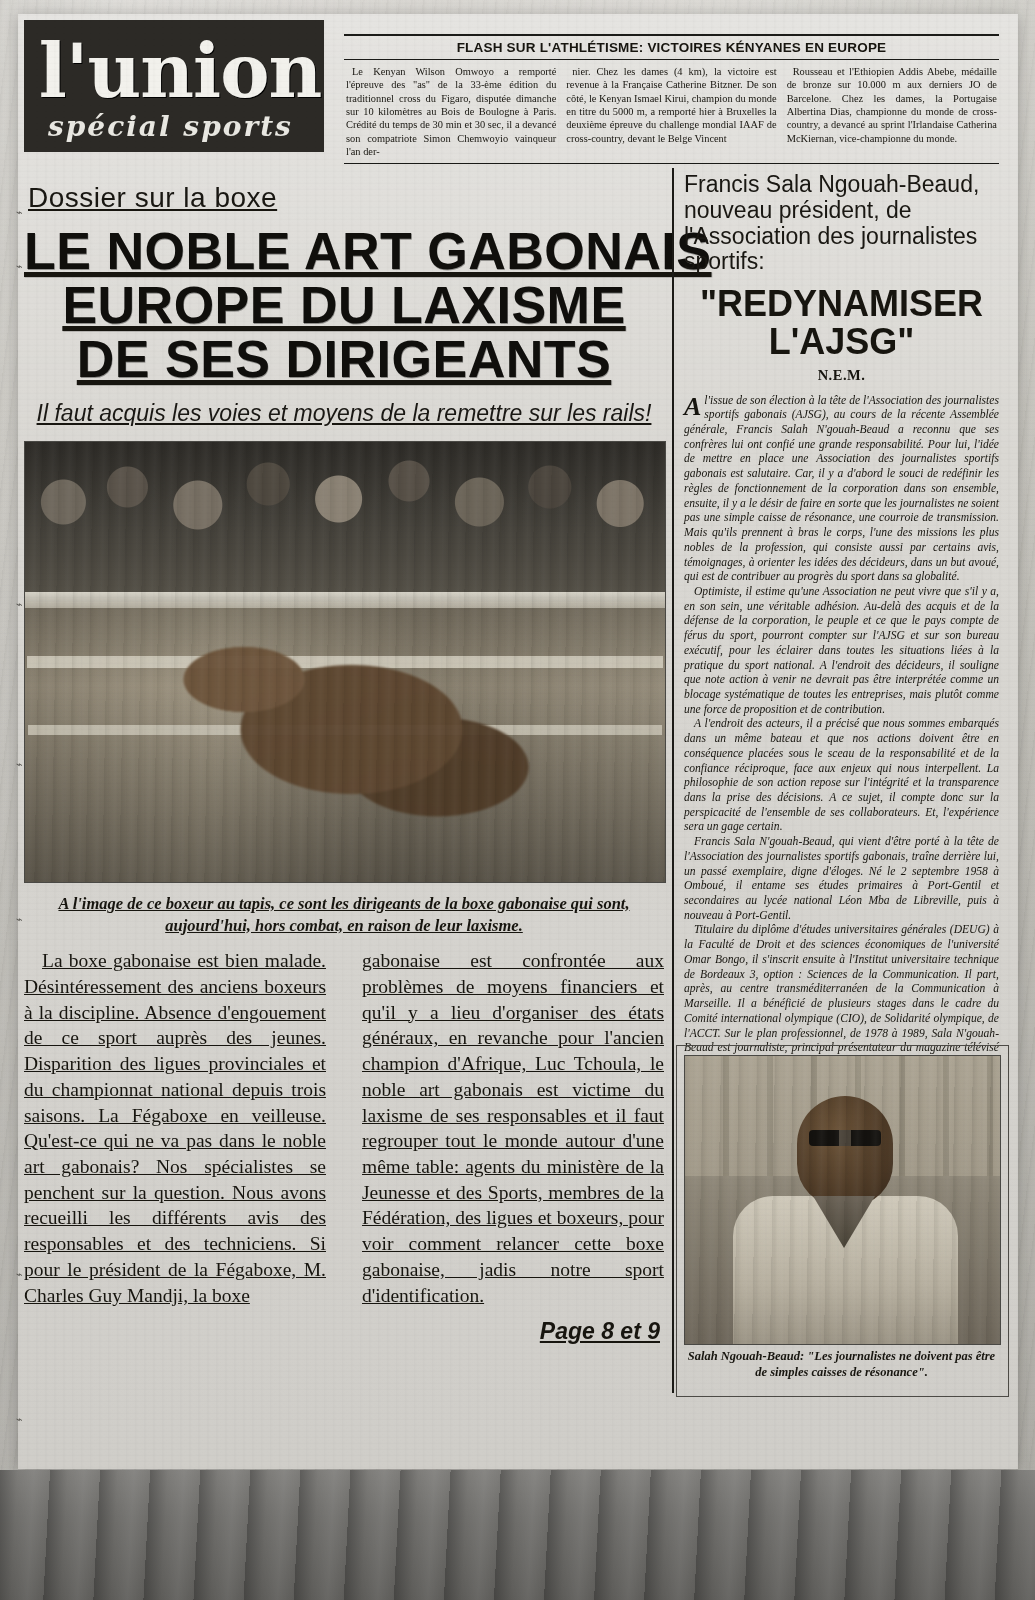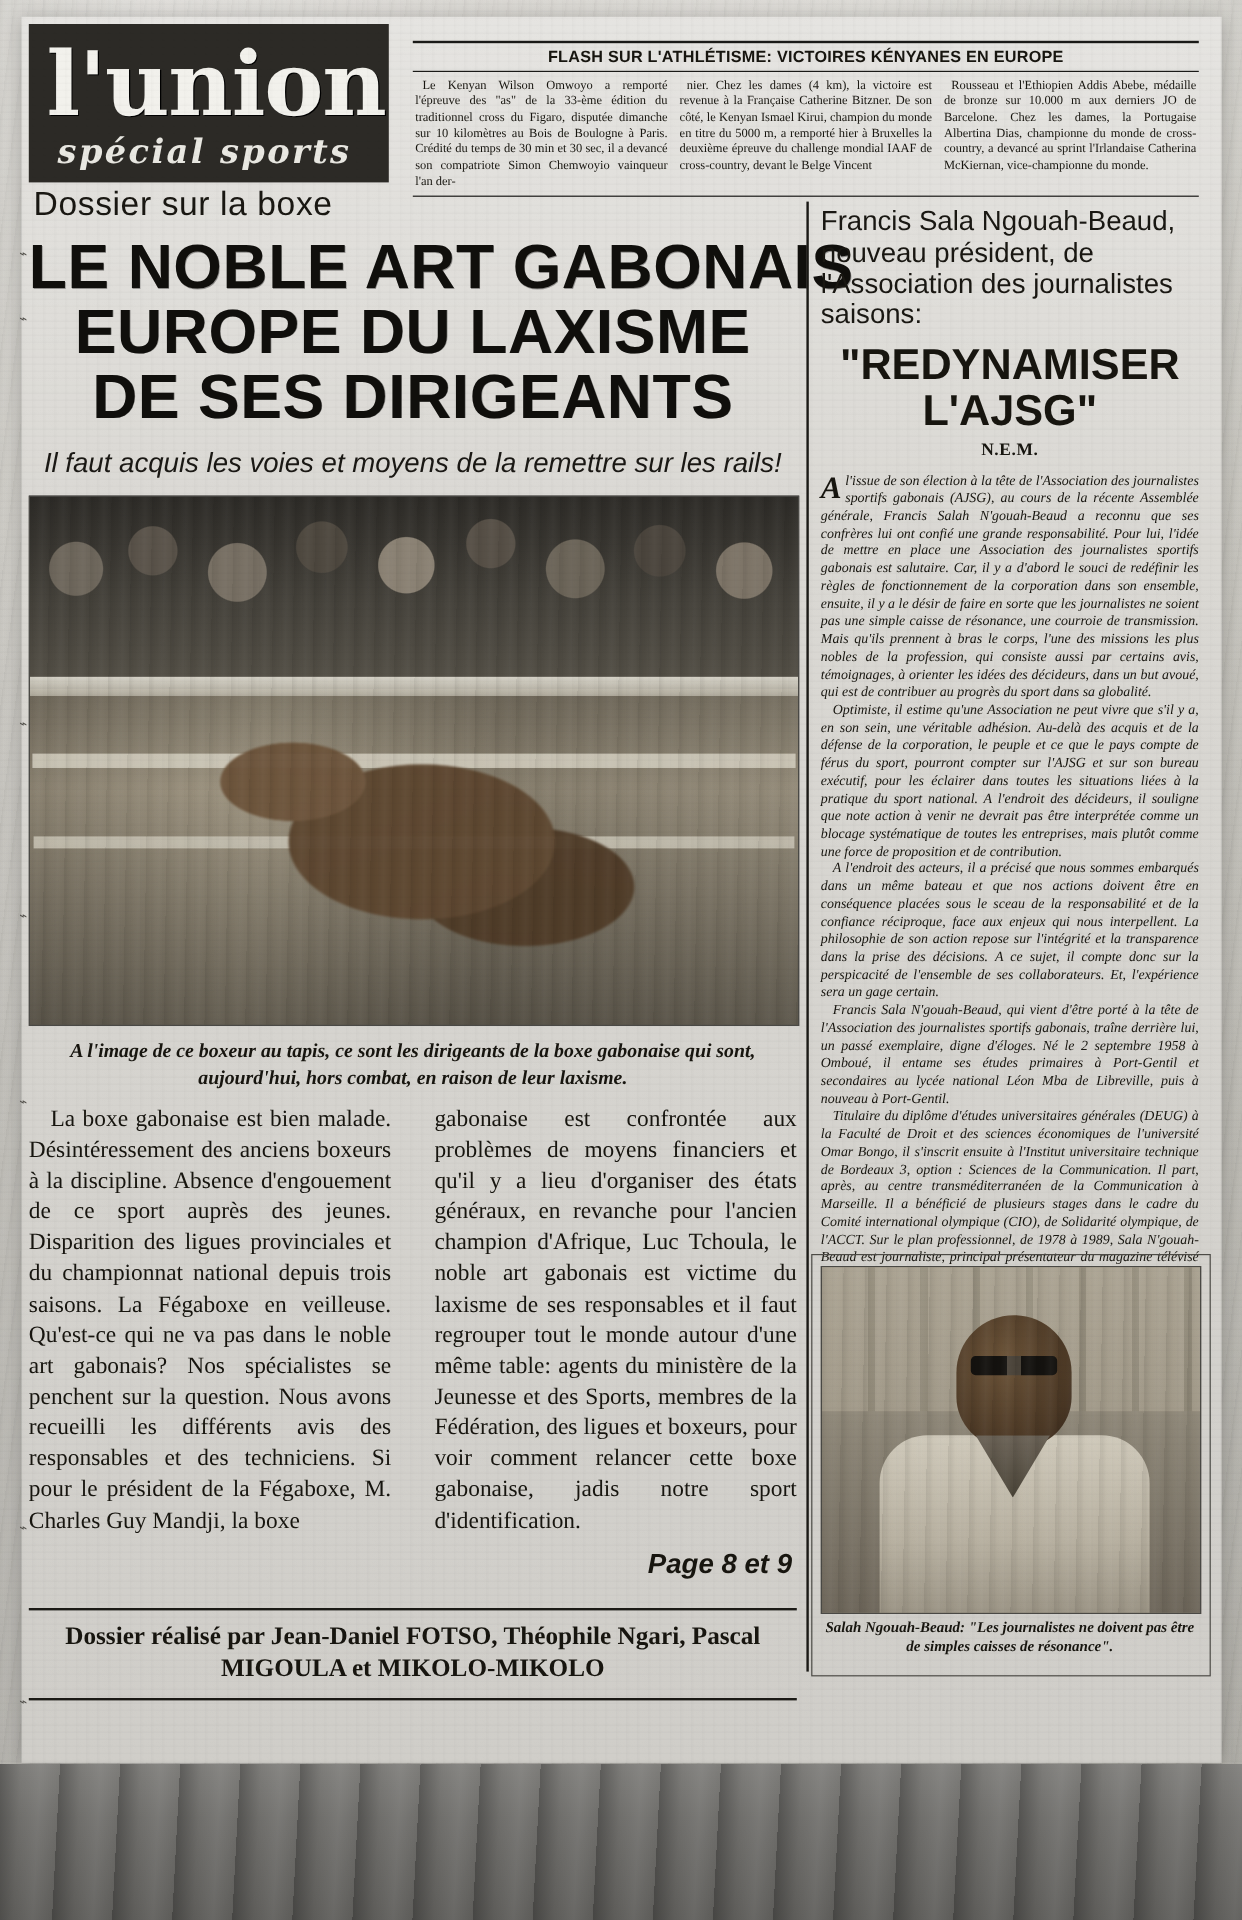--- a/index.html
+++ b/index.html
@@ -115,22 +115,23 @@
     font-size: 10.4px;
     line-height: 1.28;
     text-align: justify;
     hyphens: auto;
   }
   .flash-col p { margin: 0; text-indent: 6px; }
 
   
   .left-col {
     position: absolute;
-    left: 24px; top: 154px;
+    left: 24px; top: 182px;
     width: 640px;
+    text-decoration: underline;
   }
   .dossier-kicker {
     font-family: "Liberation Sans", sans-serif;
     font-size: 28px;
     font-weight: 400;
     letter-spacing: .5px;
     margin: 0 0 10px 4px;
     color: #191712;
   }
   .headline {
@@ -436,26 +437,25 @@
         <p>La boxe gabonaise est bien malade. Désintéressement des anciens boxeurs à la discipline. Absence d'engouement de ce sport auprès des jeunes. Disparition des ligues provinciales et du championnat national depuis trois saisons. La Fégaboxe en veilleuse. Qu'est-ce qui ne va pas dans le noble art gabonais? Nos spécialistes se penchent sur la question. Nous avons recueilli les différents avis des responsables et des techniciens. Si pour le président de la Fégaboxe, M. Charles Guy Mandji, la boxe</p>
       </div>
       <div class="body-col">
         <p>gabonaise est confrontée aux problèmes de moyens financiers et qu'il y a lieu d'organiser des états généraux, en revanche pour l'ancien champion d'Afrique, Luc Tchoula, le noble art gabonais est victime du laxisme de ses responsables et il faut regrouper tout le monde autour d'une même table: agents du ministère de la Jeunesse et des Sports, membres de la Fédération, des ligues et boxeurs, pour voir comment relancer cette boxe gabonaise, jadis notre sport d'identification.</p>
       </div>
     </div>
 
     <div class="page-ref">Page 8 et 9</div>
   </div>
 
-  <div class="credits">Dossier réalisé par Jean-Daniel FOTSO, Théophile Ngari, Pascal MIGOULA et MIKOLO-MIKOLO</div>
 
   <div class="vrule"></div>
 
   <div class="right-col">
-    <div class="right-kicker">Francis Sala Ngouah-Beaud, nouveau président, de l'Association des journalistes saisons:</div>
+    <div class="right-kicker">Francis Sala Ngouah-Beaud, nouveau président, de l'Association des journalistes sportifs:</div>
     <div class="right-headline">
       <div>"REDYNAMISER</div>
       <div>L'AJSG"</div>
     </div>
     <div class="byline">N.E.M.</div>
     <div class="right-body">
       <p class="dropcap-p">A l'issue de son élection à la tête de l'Association des journalistes sportifs gabonais (AJSG), au cours de la récente Assemblée générale, Francis Salah N'gouah-Beaud a reconnu que ses confrères lui ont confié une grande responsabilité. Pour lui, l'idée de mettre en place une Association des journalistes sportifs gabonais est salutaire. Car, il y a d'abord le souci de redéfinir les règles de fonctionnement de la corporation dans son ensemble, ensuite, il y a le désir de faire en sorte que les journalistes ne soient pas une simple caisse de résonance, une courroie de transmission. Mais qu'ils prennent à bras le corps, l'une des missions les plus nobles de la profession, qui consiste aussi par certains avis, témoignages, à orienter les idées des décideurs, dans un but avoué, qui est de contribuer au progrès du sport dans sa globalité.</p>
       <p>Optimiste, il estime qu'une Association ne peut vivre que s'il y a, en son sein, une véritable adhésion. Au-delà des acquis et de la défense de la corporation, le peuple et ce que le pays compte de férus du sport, pourront compter sur l'AJSG et sur son bureau exécutif, pour les éclairer dans toutes les situations liées à la pratique du sport national. A l'endroit des décideurs, il souligne que note action à venir ne devrait pas être interprétée comme un blocage systématique de toutes les entreprises, mais plutôt comme une force de proposition et de contribution.</p>
       <p>A l'endroit des acteurs, il a précisé que nous sommes embarqués dans un même bateau et que nos actions doivent être en conséquence placées sous le sceau de la responsabilité et de la confiance réciproque, face aux enjeux qui nous interpellent. La philosophie de son action repose sur l'intégrité et la transparence dans la prise des décisions. A ce sujet, il compte donc sur la perspicacité de l'ensemble de ses collaborateurs. Et, l'expérience sera un gage certain.</p>
       <p>Francis Sala N'gouah-Beaud, qui vient d'être porté à la tête de l'Association des journalistes sportifs gabonais, traîne derrière lui, un passé exemplaire, digne d'éloges. Né le 2 septembre 1958 à Omboué, il entame ses études primaires à Port-Gentil et secondaires au lycée national Léon Mba de Libreville, puis à nouveau à Port-Gentil.</p>

